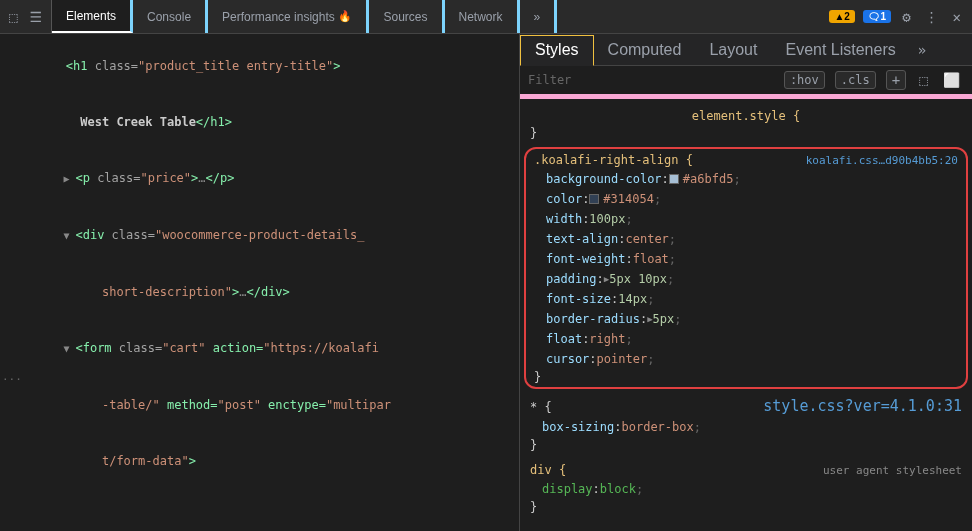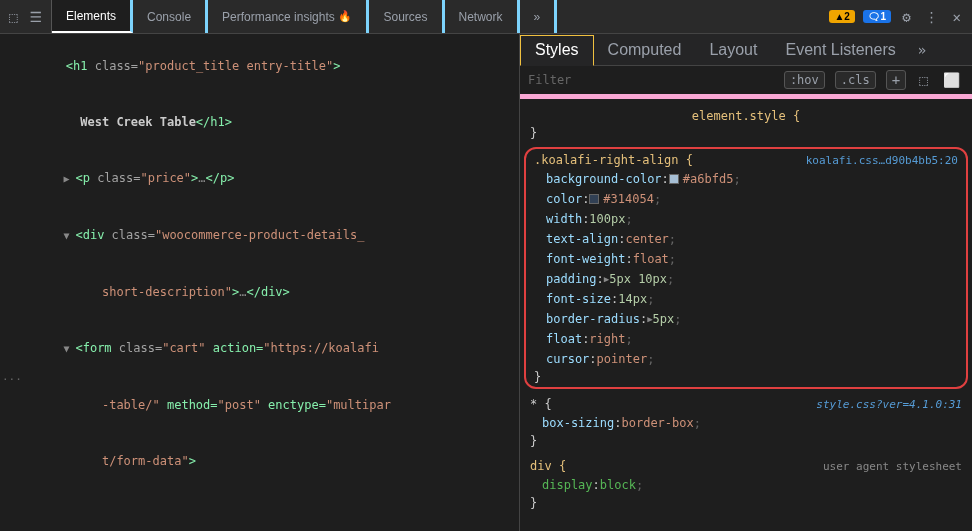--- a/index.html
+++ b/index.html
@@ -397,21 +397,21 @@
             <span class="css-colon">: </span>
             <span class="css-value">pointer</span>
             <span style="color:#666;">;</span>
         </div>
         <div class="css-brace">}</div>
       </div>
 
       <div class="css-rule">
         <div class="css-selector-line">
           <span class="css-wildcard">* {</span>
-          <span style="color:#569cd6; font-size:11px; margin-left:auto; cursor:pointer;font-style:italic;">style.css?ver=4.1.0:31</span>
+          <span style="color:#569cd6; font-size:15px; margin-left:auto; cursor:pointer;">style.css?ver=4.1.0:31</span>
         </div>
         <div class="css-prop-line">
           <span class="css-prop">box-sizing</span>
             <span class="css-colon">: </span>
             <span class="css-value">border-box</span>
             <span style="color:#666;">;</span>
         </div>
         <div class="css-brace">}</div>
       </div>
 

